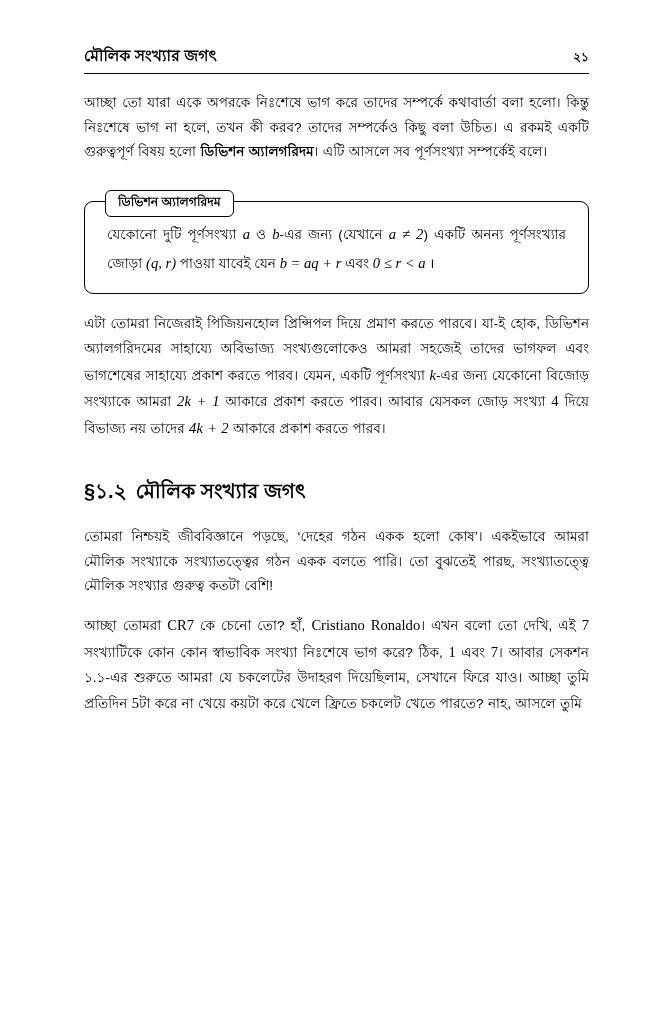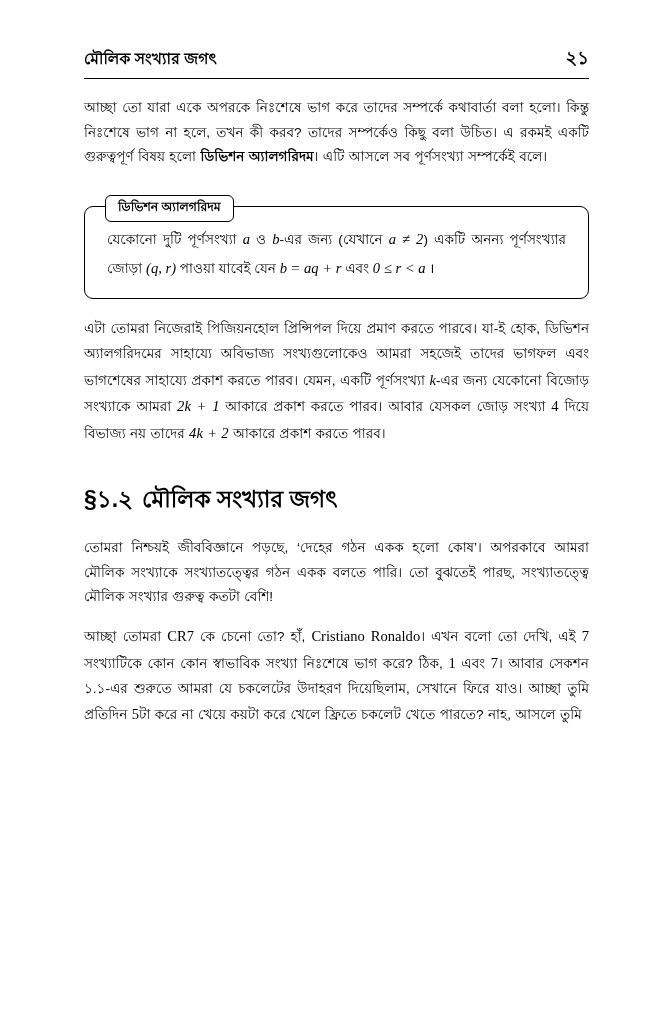--- a/index.html
+++ b/index.html
@@ -27,21 +27,21 @@
     display: flex;
     align-items: baseline;
     justify-content: space-between;
     font-family: "Liberation Sans", sans-serif;
     font-weight: bold;
     font-size: 15.5px;
     letter-spacing: 0.1px;
     margin-bottom: 3px;
   }
   .header-title { }
-  .header-page { font-size: 18px; text-align: right; }
+  .header-page { font-size: 12px; text-align: right; }
   .rule {
     border-top: 1.1px solid #000;
     margin-bottom: 17px;
   }
   p.body-text {
     font-family: "Liberation Sans", sans-serif;
     font-size: 13.6px;
     line-height: 1.82;
     text-align: justify;
     text-justify: inter-word;
@@ -92,21 +92,21 @@
     font-family: "Liberation Sans", sans-serif;
     font-size: 13.6px;
     line-height: 1.95;
     text-align: justify;
   }
   .box-content.narrow { line-height: 1.85; }
 
   .section-heading {
     font-family: "Liberation Sans", sans-serif;
     font-weight: bold;
-    font-size: 23px;
+    font-size: 20px;
     margin: 34px 0 16px 0;
   }
   .sec-num { margin-right: 9px; }
   .para-gap { height: 9px; }
 </style>
 </head>
 <body>
 
 <div class="page">
 
@@ -127,19 +127,19 @@
         <span>এবং </span><span class="mathit">0 ≤ r &lt; a</span><span> ।</span>
       </div>
     </div>
   </div>
 
   <p class="body-text"><span>এটা তোমরা নিজেরাই পিজিয়নহোল প্রিন্সিপল দিয়ে প্রমাণ করতে পারবে। যা-ই হোক, ডিভিশন অ্যালগরিদমের সাহায্যে অবিভাজ্য সংখ্যগুলোকেও আমরা সহজেই তাদের ভাগফল এবং ভাগশেষের সাহায্যে প্রকাশ করতে পারব। যেমন, একটি পূর্ণসংখ্যা </span><span class="mathit">k</span><span>-এর জন্য যেকোনো বিজোড় সংখ্যাকে আমরা </span><span class="mathit">2k + 1</span><span> আকারে প্রকাশ করতে পারব। আবার যেসকল জোড় সংখ্যা </span><span class="mathrm">4</span><span> দিয়ে বিভাজ্য নয় তাদের </span><span class="mathit">4k + 2</span><span> আকারে প্রকাশ করতে পারব।</span></p>
 
 
   <div class="section-heading"><span class="sec-num">§১.২</span><span>মৌলিক সংখ্যার জগৎ</span></div>
 
-  <p class="body-text">তোমরা নিশ্চয়ই জীববিজ্ঞানে পড়ছে, ‘দেহের গঠন একক হলো কোষ’। অপরকাবে আমরা মৌলিক সংখ্যাকে সংখ্যাতত্ত্বের গঠন একক বলতে পারি। তো বুঝতেই পারছ, সংখ্যাতত্ত্বে মৌলিক সংখ্যার গুরুত্ব কতটা বেশি!</p>
+  <p class="body-text">তোমরা নিশ্চয়ই জীববিজ্ঞানে পড়ছে, ‘দেহের গঠন একক হলো কোষ’। একইভাবে আমরা মৌলিক সংখ্যাকে সংখ্যাতত্ত্বের গঠন একক বলতে পারি। তো বুঝতেই পারছ, সংখ্যাতত্ত্বে মৌলিক সংখ্যার গুরুত্ব কতটা বেশি!</p>
 
   <div class="para-gap"></div>
 
   <p class="body-text"><span>আচ্ছা তোমরা </span><span class="mathrm">CR7</span><span> কে চেনো তো? হাঁ, </span><span class="mathrm">Cristiano Ronaldo</span><span>। এখন বলো তো দেখি, এই </span><span class="mathrm">7</span><span> সংখ্যাটিকে কোন কোন স্বাভাবিক সংখ্যা নিঃশেষে ভাগ করে? ঠিক, </span><span class="mathrm">1</span><span> এবং </span><span class="mathrm">7</span><span>। আবার সেকশন ১.১-এর শুরুতে আমরা যে চকলেটের উদাহরণ দিয়েছিলাম, সেখানে ফিরে যাও। আচ্ছা তুমি প্রতিদিন </span><span class="mathrm">5</span><span>টা করে না খেয়ে কয়টা করে খেলে ফ্রিতে চকলেট খেতে পারতে? নাহ, আসলে তুমি</span></p>
 
 </div>
 
 </body></html>

